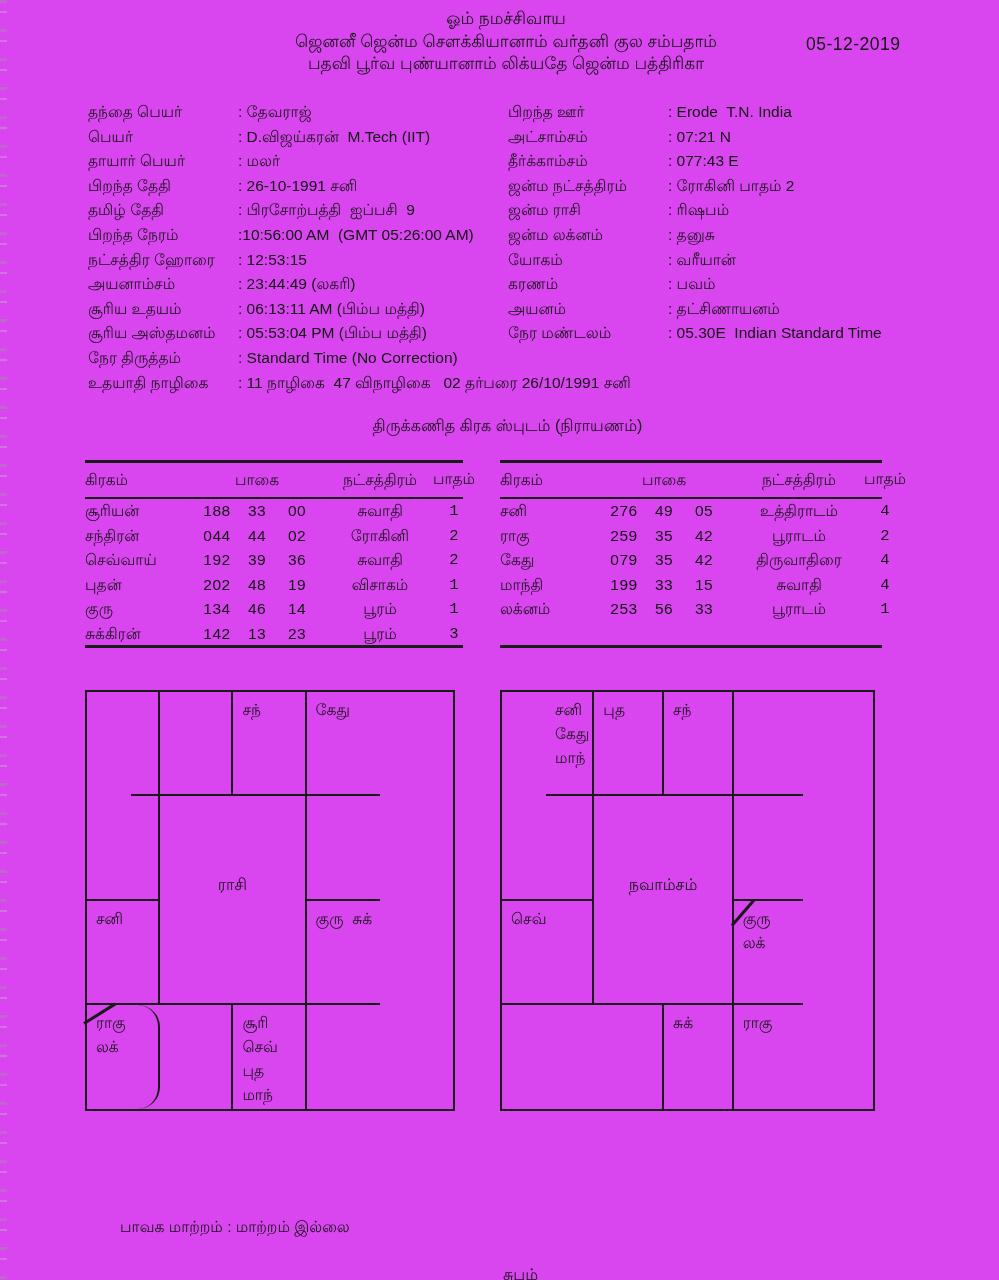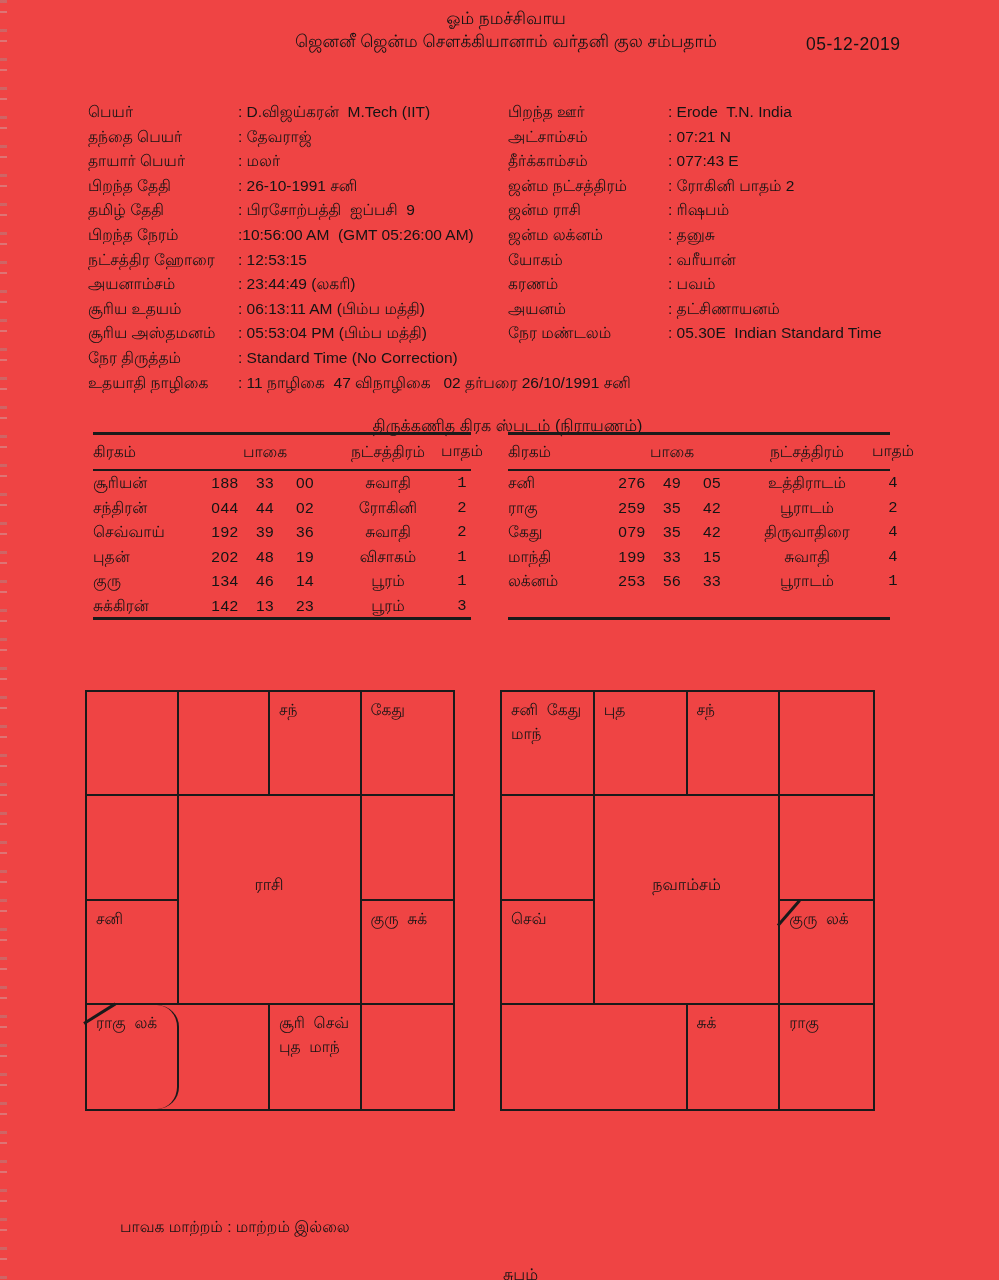--- a/index.html
+++ b/index.html
@@ -1,18 +1,18 @@
 <!DOCTYPE html>
 <html><head>
 <meta charset="utf-8">
 <style>
   html,body { margin:0; padding:0; background:#e8e8e8; }
   .page {
     position:relative; width:999px; height:1280px; margin:0 auto;
-    background:#ef4444; color:#141414; overflow:hidden;
+    background:#d946ef; color:#141414; overflow:hidden;
     font-family:"Liberation Sans", sans-serif;
   }
   
   .scan-noise {
     position:absolute; left:0; top:0; width:7px; height:1280px; opacity:.38;
     background:repeating-linear-gradient(180deg,#9a9a9a 0 3px,transparent 3px 11px,#c2c2c2 11px 13px,transparent 13px 29px);
   }
   
   .hdr { position:absolute; top:8px; left:150px; width:712px; text-align:center;
          font-size:17px; line-height:22.5px; }
@@ -21,43 +21,43 @@
   .dcol { position:absolute; top:100px; font-size:15.5px; }
   .dcol.left  { left:88px;  width:430px; }
   .dcol.right { left:508px; width:420px; }
   .drow { display:flex; height:24.6px; line-height:24.6px; white-space:pre; }
   .dcol.left  .dlabel { width:150px; flex:none; }
   .dcol.right .dlabel { width:160px; flex:none; }
   .dvalue { flex:1; white-space:pre; }
   
   .sec-title { position:absolute; top:417px; left:8px; width:999px; text-align:center; font-size:16px; }
   
-  .ptable { position:absolute; top:432px; height:182px; box-sizing:content-box;
-            border-top:3px solid #1a1a1a; border-bottom:3px solid #1a1a1a; font-size:15.5px;margin-left:8px; }
+  .ptable { position:absolute; top:460px; height:182px; box-sizing:content-box;
+            border-top:3px solid #1a1a1a; border-bottom:3px solid #1a1a1a; font-size:15.5px; }
   .ptable.tleft  { left:85px;  width:378px; }
   .ptable.tright { left:500px; width:382px; }
   .trow { display:flex; height:24.5px; line-height:24.5px; align-items:center; }
   .thead { height:34px; line-height:34px; border-bottom:2px solid #1a1a1a; }
   .c-name { flex:none; }
   .tleft  .c-name { width:112px; } .tright .c-name { width:104px; }
   .c-d   { flex:none; width:40px; text-align:center; letter-spacing:.5px; }
   .c-deg { flex:none; width:120px; text-align:center; }
   .c-nak { flex:none; padding-left:12px;text-align:center; }
   .tleft  .c-nak { width:102px; } .tright .c-nak { width:126px; }
   .c-pad { flex:none; width:46px; text-align:center;font-family:Liberation Mono, monospace; }
   
   .schart { position:absolute; top:690px; height:421px; border:2px solid #1a1a1a;
-            display:grid; grid-template-columns:repeat(4,1fr); grid-template-rows:repeat(4,1fr);
+            display:grid; grid-template-columns:repeat(5,1fr); grid-template-rows:repeat(4,1fr);
             box-sizing:border-box; font-size:15.5px; }
   #chart-rasi { left:85px;  width:370px; }
   #chart-nava { left:500px; width:375px; }
   .scell { position:relative; border-right:2px solid #1a1a1a; border-bottom:2px solid #1a1a1a;
            padding:6px 3px 0 9px; line-height:24px; white-space:pre-wrap; overflow:visible; }
   .no-r { border-right:none; } .no-b { border-bottom:none; }
-  .p11{grid-area:1/1;} .p12{grid-area:1/2;} .p13{grid-area:1/3;} .p14{grid-area:1/4;}
+  .p11{grid-area:1/1;margin-left:44px;} .p12{grid-area:1/2;} .p13{grid-area:1/3;} .p14{grid-area:1/4;}
   .p21{grid-area:2/1;} .p24{grid-area:2/4;}
   .p31{grid-area:3/1;} .p34{grid-area:3/4;}
   .p41{grid-area:4/1;border-radius:22px;} .p42{grid-area:4/2;} .p43{grid-area:4/3;} .p44{grid-area:4/4;}
   .scenter { grid-area:2/2/4/4; border-right:2px solid #1a1a1a; border-bottom:2px solid #1a1a1a;
              display:flex; align-items:center; justify-content:center; padding-bottom:28px; font-size:16px; }
   .slash { position:absolute; left:-3px; top:17px; width:37px; height:3px; background:#1a1a1a;
            transform:rotate(-32deg); transform-origin:left center; }
   .slash.steep { left:-2px; top:23px; width:33px; transform:rotate(-49deg); }
   
   .footer { position:absolute; left:120px; top:1167px; font-size:15.5px; line-height:24.2px; white-space:pre; }
@@ -65,33 +65,34 @@
 </style>
 </head>
 <body>
 
 <div class="page">
   <div class="scan-noise"></div>
 
   <div class="hdr">
     <div>ஓம் நமச்சிவாய</div>
     <div>ஜெனனீ ஜென்ம செளக்கியானாம் வர்தனி குல சம்பதாம்</div>
+    <div>பதவி பூர்வ புண்யானாம் லிக்யதே ஜென்ம பத்திரிகா</div>
   </div>
   <div class="hdr-date">05-12-2019</div>
 
   <div class="dcol left">
+
+      <div class="drow">
+        <span class="dlabel">தந்தை பெயர்</span>
+        <span class="dvalue">: தேவராஜ்</span>
+      </div>
 
       <div class="drow">
         <span class="dlabel">பெயர்</span>
         <span class="dvalue">: D.விஜய்கரன்  M.Tech (IIT)</span>
-      </div>
-
-      <div class="drow">
-        <span class="dlabel">தந்தை பெயர்</span>
-        <span class="dvalue">: தேவராஜ்</span>
       </div>
 
       <div class="drow">
         <span class="dlabel">தாயார் பெயர்</span>
         <span class="dvalue">: மலர்</span>
       </div>
 
       <div class="drow">
         <span class="dlabel">பிறந்த தேதி</span>
         <span class="dvalue">: 26-10-1991 சனி</span>

